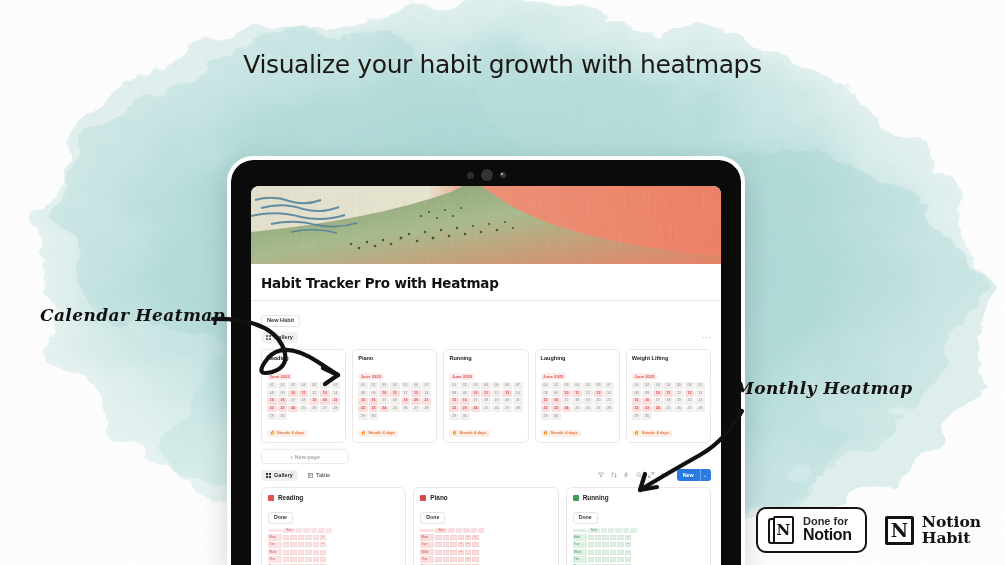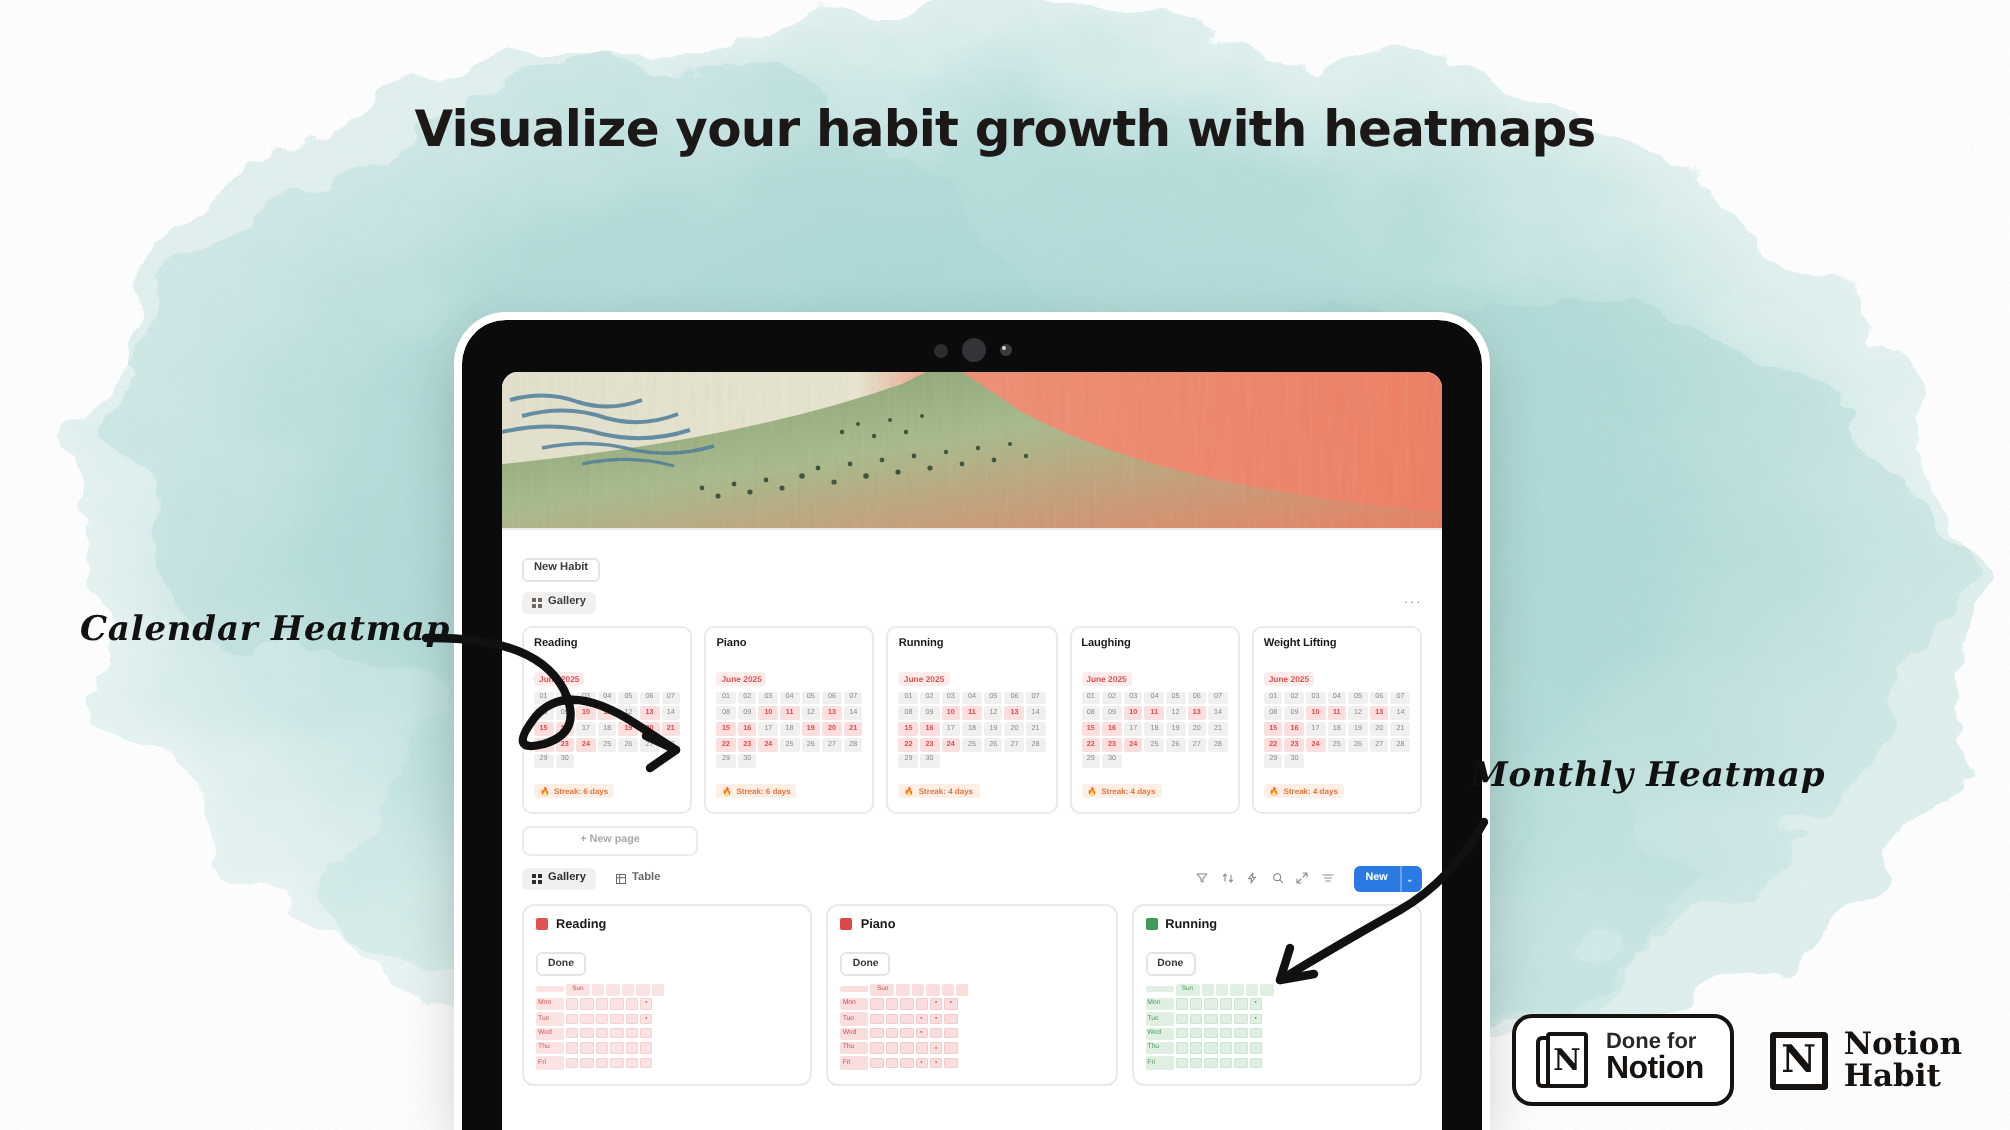--- a/index.html
+++ b/index.html
@@ -20,21 +20,21 @@
     font-family: "Liberation Sans", sans-serif;
     font-weight: 700;
     font-size: 52px;
     letter-spacing: -1.6px;
     color: #14100f;
     line-height: 1.05;
   }
   #hero-sub {
     margin-top: 16px;
     font-family: "DejaVu Sans", sans-serif;
-    font-weight: 700;
+    font-weight: 400;
     font-size: 25px;
     letter-spacing: -0.4px;
     color: #1b1817;
   }
 
   
   #tablet {
     position: absolute; z-index: 4;
     left: 231px; top: 160px;
     width: 510px; height: 405px;
@@ -282,20 +282,21 @@
             <circle cx="186" cy="32" r="1.1"></circle>
           <circle cx="194" cy="24" r="1"></circle>
             <circle cx="202" cy="30" r="1.1"></circle>
             <circle cx="210" cy="22" r="1"></circle>
         </g>
         <rect width="470" height="78" filter="url(#paper)" opacity="0.55"></rect>
       </svg>
     </div>
 
     <div id="page">
+      <div id="page-title">Habit Tracker Pro with Heatmap</div>
       <div class="divider"></div>
 
       <div id="newhabit-row">
         <span class="chip">New Habit</span>
       </div>
 
       <div id="viewtabs-row">
         <span class="chip plain">
           <svg width="5" height="5" viewBox="0 0 10 10">
               <rect x="0" y="0" width="4" height="4" fill="#6b6865"></rect>

